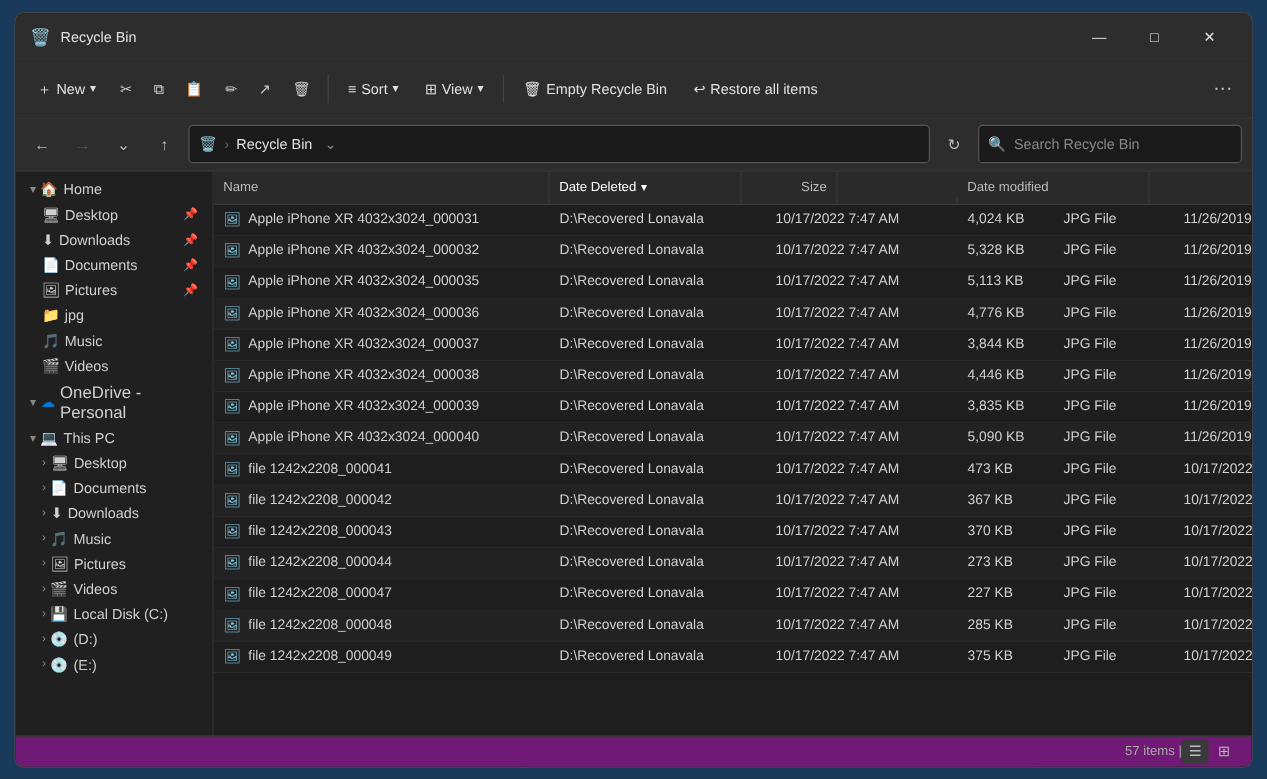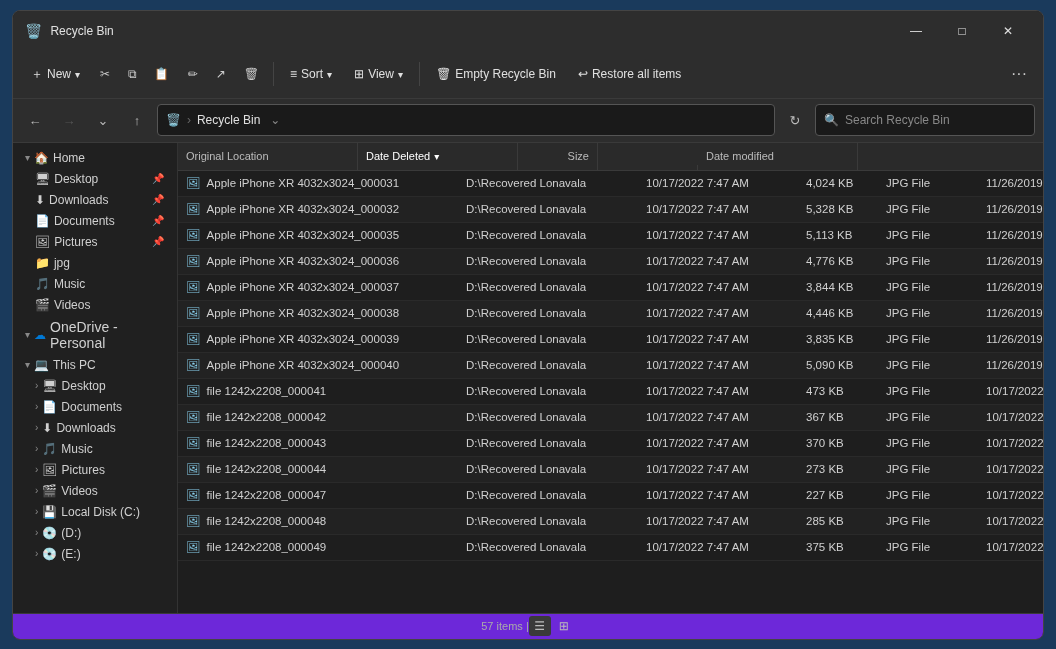--- a/index.html
+++ b/index.html
@@ -258,27 +258,27 @@
     .cell-name { width: 280px; display: flex; align-items: center; gap: 6px; }
     .cell-orig { width: 180px; }
     .cell-date { width: 160px; }
     .cell-size { width: 80px; text-align: left; }
     .cell-type { width: 100px; }
     .cell-modified { width: 160px; }
 
     
     .statusbar {
       height: 26px;
-      background: #6d28d9;
+      background: #701a75;
       display: flex;
       align-items: center;
       padding: 0 12px;
       font-size: 11px;
       color: #aaa;
-      justify-content: center;
+      justify-content: flex-end;
       border-top: 1px solid #3a3a3a;
       flex-shrink: 0;
     }
     .statusbar-right {
       display: flex;
       gap: 2px;
     }
     .view-toggle-btn {
       width: 22px;
       height: 20px;
@@ -468,22 +468,22 @@
       <div class="sidebar-item sidebar-indent">
         <span class="sidebar-chevron">›</span>
         <span>💿</span>
         <span>(E:)</span>
       </div>
     </div>
 
     <div class="file-area">
 
       <div class="file-header">
-        <div class="col-header col-orig">
-          <span>Original Location</span>
+        <div class="col-header col-name">
+          <span>Name</span>
         </div>
         <div class="col-header col-date active">
           <span>Date Deleted</span>
           <span style="font-size:10px;">▾</span>
         </div>
         <div class="col-header col-size">
           <span>Size</span>
         </div>
         <div class="col-header col-type">
           <span>Item type</span>

